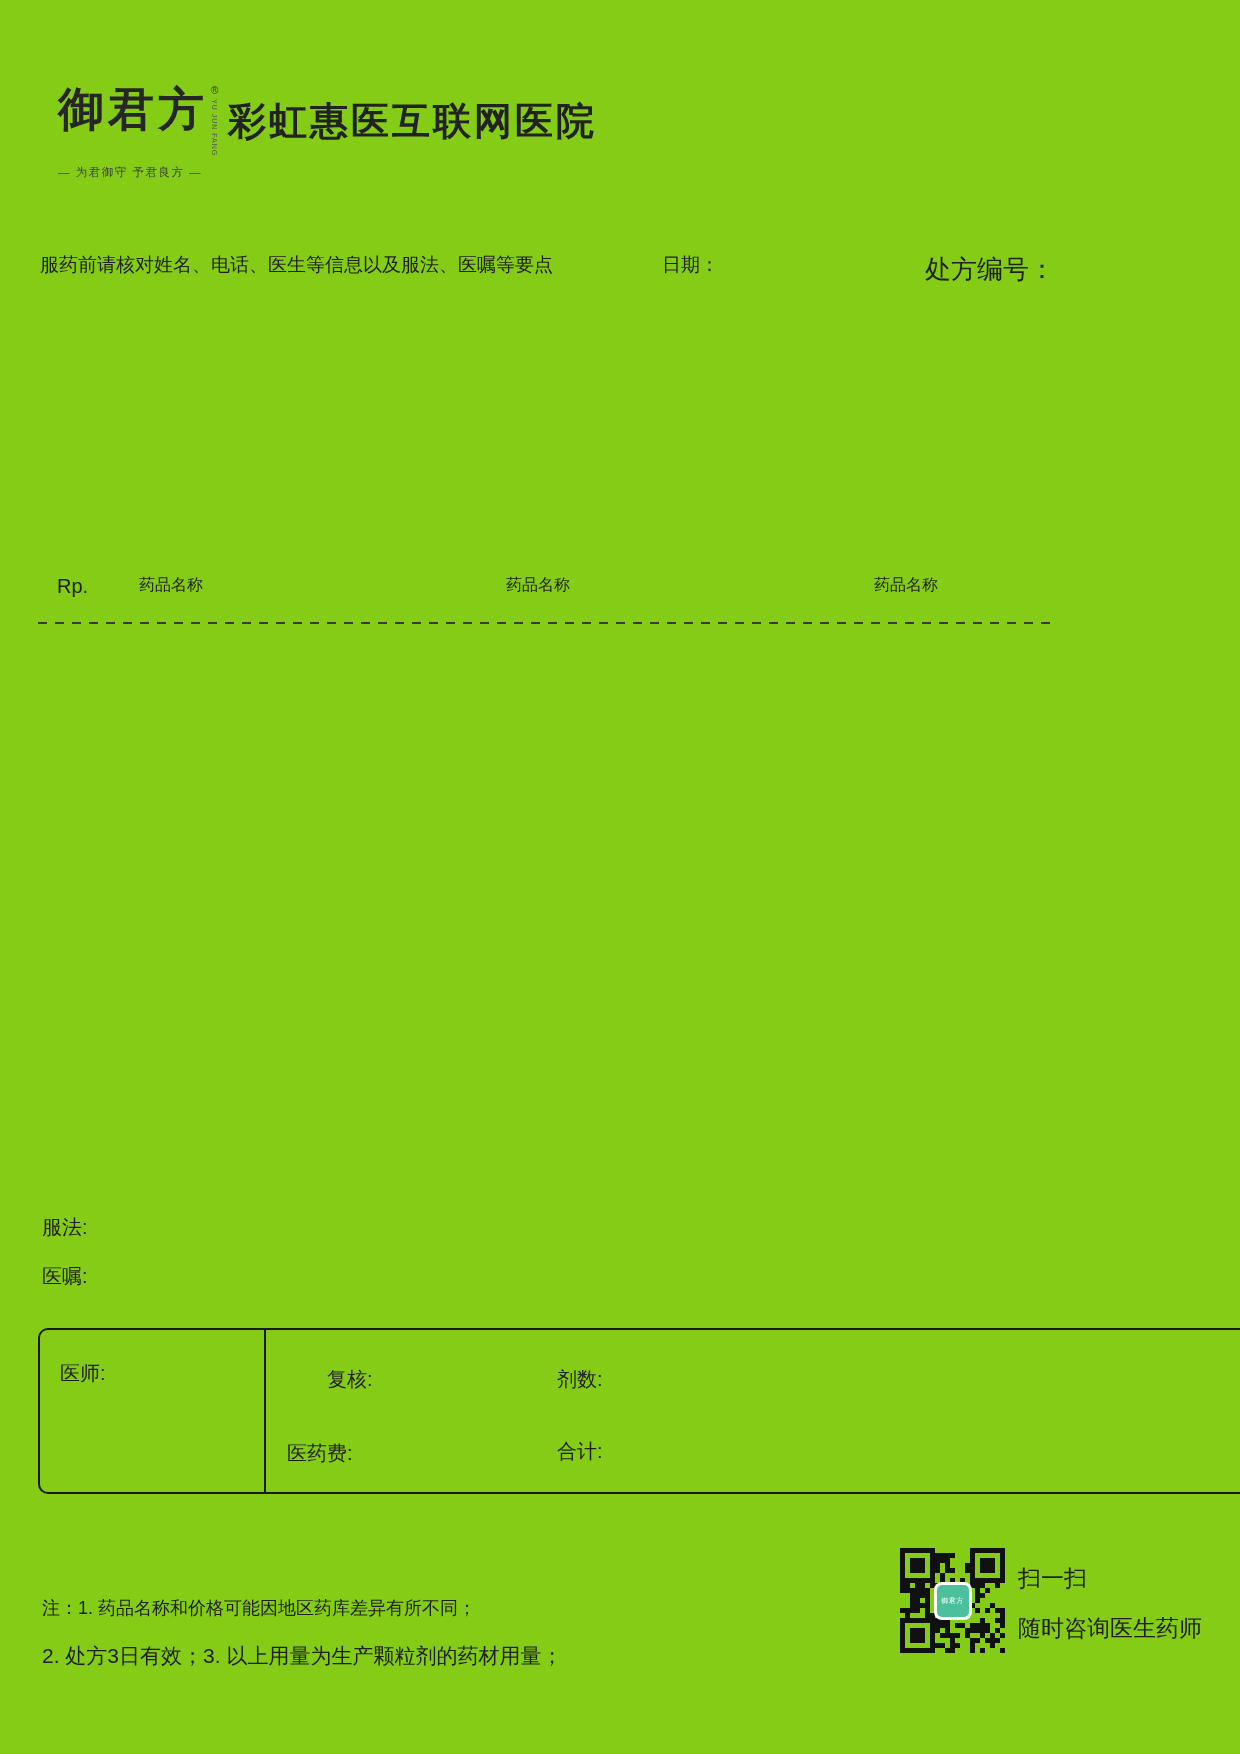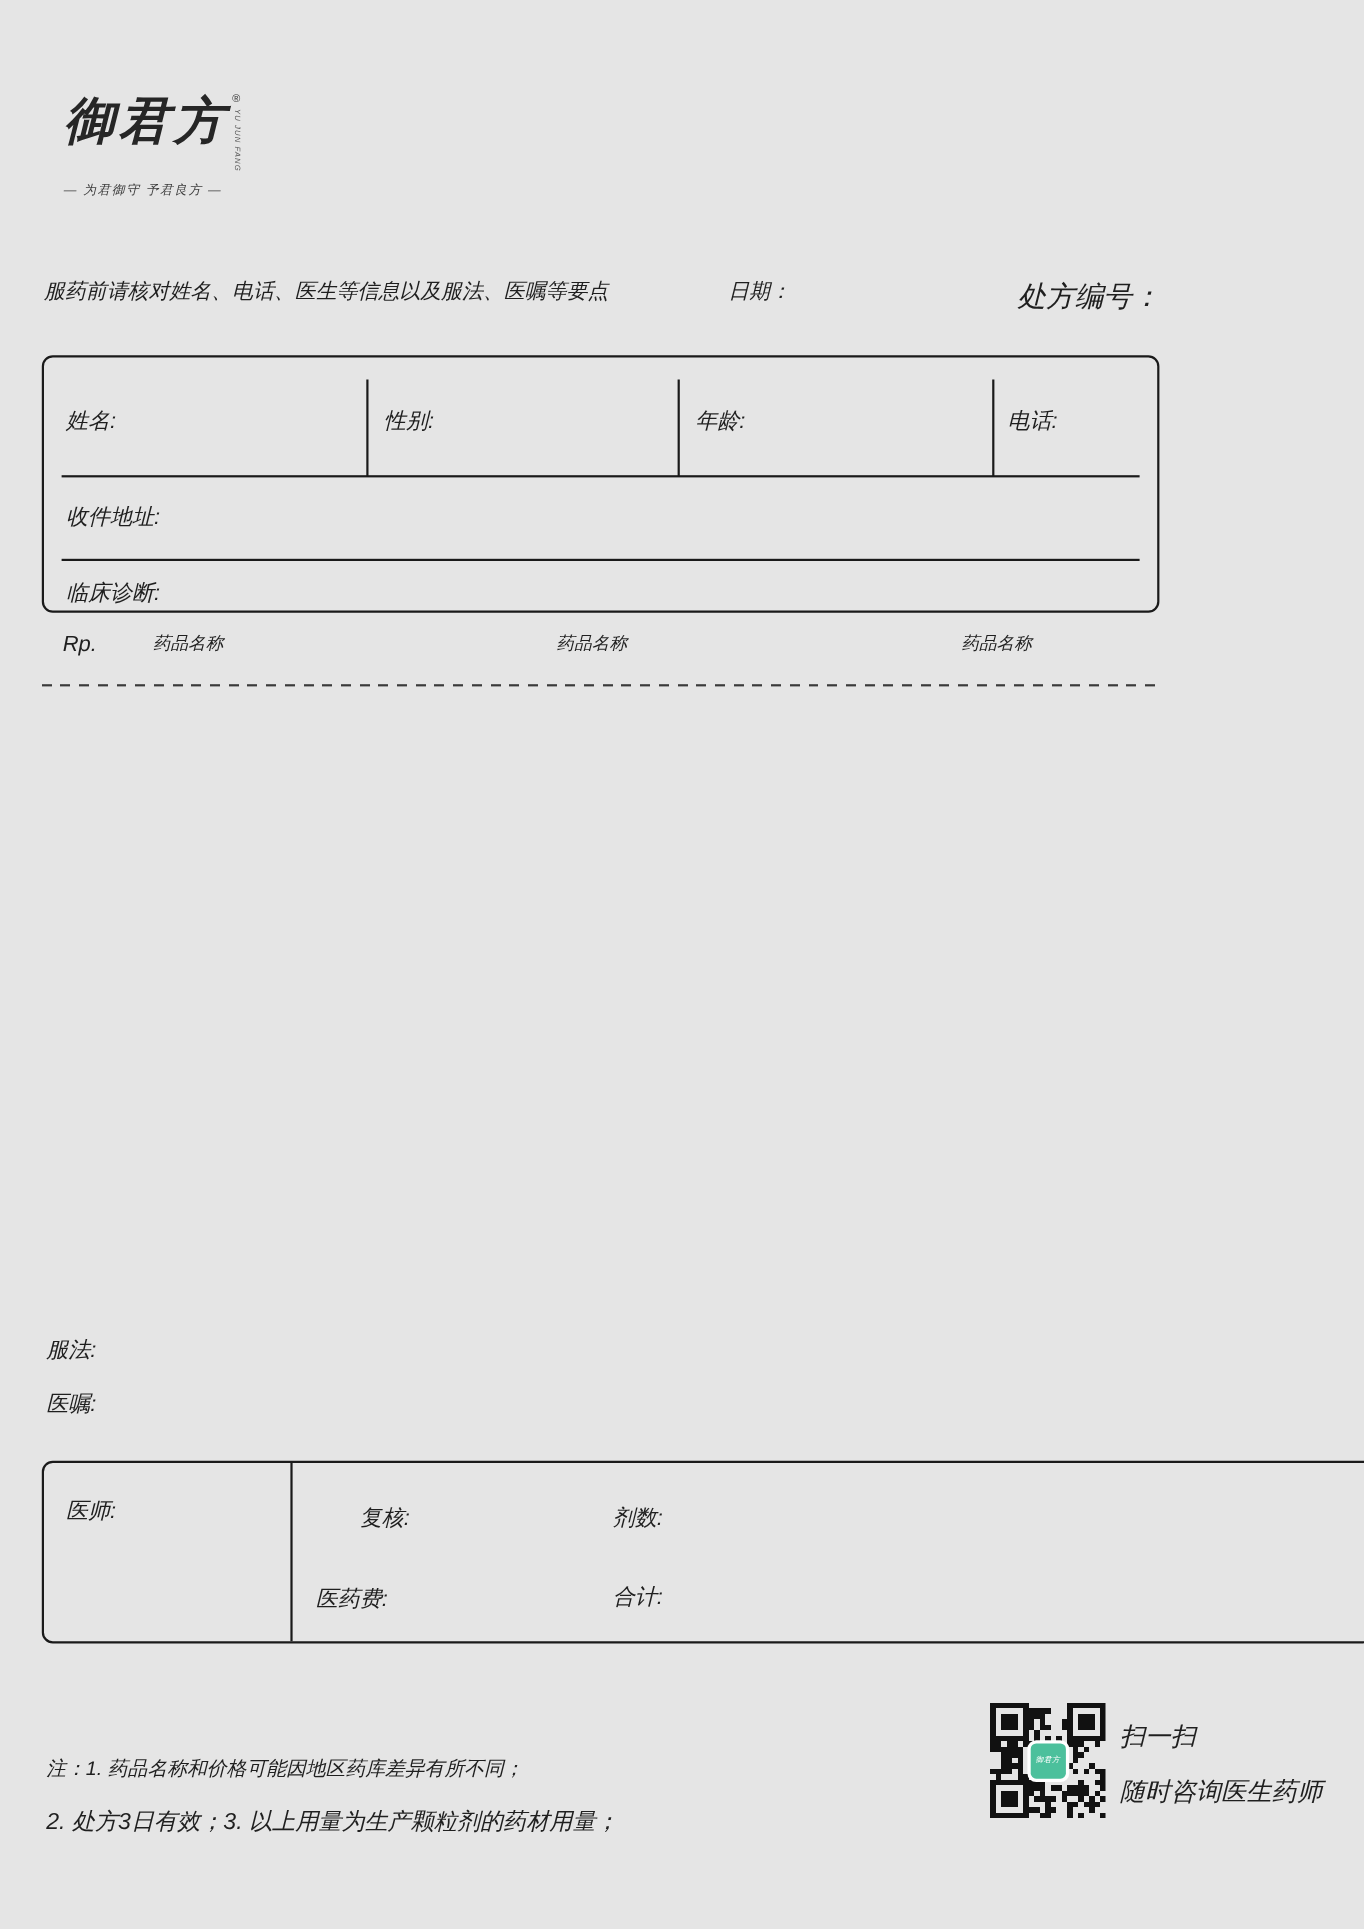--- a/index.html
+++ b/index.html
@@ -1,21 +1,20 @@
 <!DOCTYPE html>
 <html><head>
 <meta charset="utf-8">
 <style>
   * { margin:0; padding:0; box-sizing:border-box; }
   html,body { background:#fff; }
   .page {
-    position:relative; width:1240px; height:1754px; background:#e5e5e5;
+    position:relative; width:1240px; height:1754px; background:#84cc16;
     font-family:"Liberation Sans","DejaVu Sans",sans-serif; color:#1f1f1f;
     overflow:hidden;
-    font-style:italic;
   }
   .abs { position:absolute; }
 
   
   .logo-block { left:58px; top:84px; }
   .logo-row { display:flex; align-items:flex-start; }
   .logo-text {
     font-family:"DejaVu Serif","Liberation Serif",serif;
     font-size:46px; font-weight:700; letter-spacing:4px; line-height:1.1; color:#262626;
   }
@@ -90,38 +89,26 @@
   <div class="abs logo-block">
     <div class="logo-row">
       <span class="logo-text">御君方</span>
       <span class="logo-side">
         <span class="reg-mark">®</span>
         <span class="logo-vertical">YU JUN FANG</span>
       </span>
     </div>
     <div class="logo-tagline">— 为君御守  予君良方 —</div>
   </div>
+  <div class="abs hospital-name">彩虹惠医互联网医院</div>
 
   <div class="abs notice-text">服药前请核对姓名、电话、医生等信息以及服法、医嘱等要点</div>
   <div class="abs date-label">日期：</div>
   <div class="abs rxno-label">处方编号：</div>
 
-  <div class="abs patient-box">
-    <span class="pb-vdiv pb-v1"></span>
-    <span class="pb-vdiv pb-v2"></span>
-    <span class="pb-vdiv pb-v3"></span>
-    <span class="pb-hline pb-h1"></span>
-    <span class="pb-hline pb-h2"></span>
-    <span class="form-label lbl-name">姓名:</span>
-    <span class="form-label lbl-gender">性别:</span>
-    <span class="form-label lbl-age">年龄:</span>
-    <span class="form-label lbl-phone">电话:</span>
-    <span class="form-label lbl-address">收件地址:</span>
-    <span class="form-label lbl-diagnosis">临床诊断:</span>
-  </div>
 
   <div class="abs rp-label">Rp.</div>
   <div class="abs drug-col drug-col-1">药品名称</div>
   <div class="abs drug-col drug-col-2">药品名称</div>
   <div class="abs drug-col drug-col-3">药品名称</div>
   <div class="abs dashed-line"></div>
 
   <div class="abs usage-label">服法:</div>
   <div class="abs advice-label">医嘱:</div>
 

